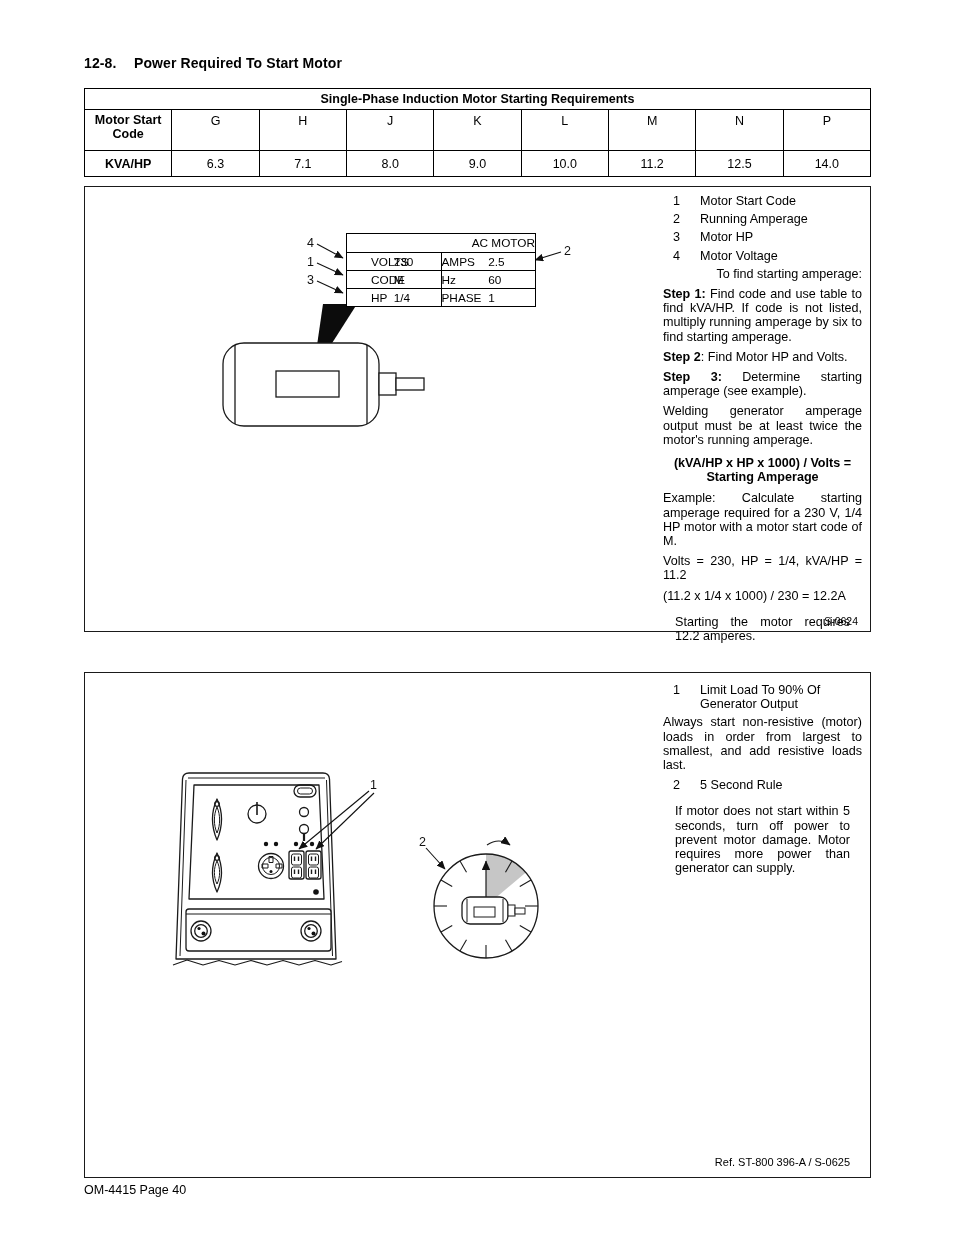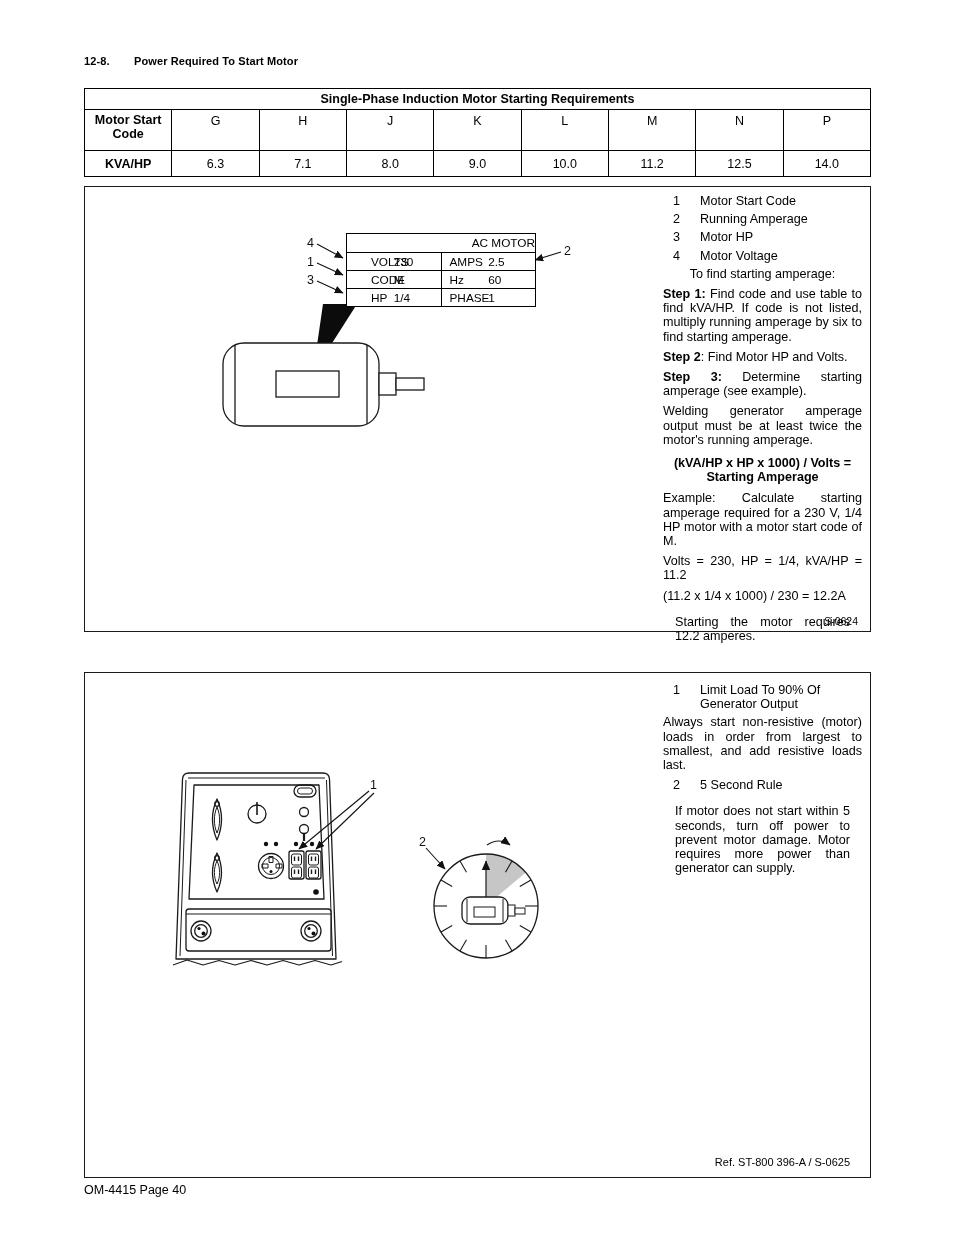--- a/index.html
+++ b/index.html
@@ -1,19 +1,19 @@
 <!DOCTYPE html>
 <html><head>
 <meta charset="utf-8">
 <style>
   html,body{margin:0;padding:0;background:#fff;}
   .page{position:relative;width:954px;height:1235px;background:#fff;overflow:hidden;
         font-family:"Liberation Sans",sans-serif;color:#000;}
   
-  .sec-head{position:absolute;left:84px;display:flex;font-weight:bold;font-size:11px;letter-spacing:.1px;}
+  .sec-head{position:absolute;left:84px;display:flex;font-weight:bold;font-size:14px;letter-spacing:.1px;}
   .sec-head .h-num{width:50px;}
   #head1{top:55px;}
   #head2{top:645px;}
   
   .req-table{position:absolute;left:84px;top:88px;width:787px;border-collapse:collapse;table-layout:fixed;}
   .req-table td{border:1.5px solid #000;font-size:12.5px;text-align:center;padding:0;}
   .req-table .t-title{height:20px;font-weight:bold;}
   .req-table .hdr td{height:36px;vertical-align:top;padding-top:4px;}
   .req-table .hdr td:first-child{font-weight:bold;line-height:14px;padding-top:3px;}
   .req-table .dat td{height:25px;vertical-align:middle;}
@@ -23,33 +23,33 @@
   #fig1{top:186px;height:446px;}
   #fig2{top:672px;height:506px;}
   .figart{position:absolute;left:0;top:0;}
   
   .fig-text{position:absolute;left:578px;top:7px;width:199px;font-size:12.6px;line-height:14.2px;text-align:justify;}
   #fig2 .fig-text{top:10px;}
   .fp{margin:0 0 6px 0;}
   .fp-last{margin:12px;}
   .fl-item{position:relative;padding-left:37px;margin-bottom:4px;text-align:left;}
   .fl-num{position:absolute;left:10px;top:0;}
-  .intro{text-align:center;}
+  .intro{text-align:right;}
   .formula{font-weight:bold;text-align:center;margin:9px 0 7px 0;}
   .s-num{position:absolute;right:12px;bottom:4px;font-size:10.5px;}
   .ref-num{position:absolute;right:20px;bottom:9px;font-size:11px;}
   
   .nameplate{position:absolute;left:261px;top:46px;width:190px;border-collapse:collapse;table-layout:fixed;
              font-size:11.8px;background:#fff;}
   .nameplate td{padding:0;height:17px;border:0;}
   .nameplate .np-title td{border:1.2px solid #000;text-align:right;height:18px;}
   .nameplate .np-row td{border-top:1.2px solid #000;border-bottom:1.2px solid #000;}
   .nameplate .np-row td:first-child{border-left:1.2px solid #000;padding-left:24px;}
   .nameplate .np-row td:nth-child(2){border-right:1.2px solid #000;}
-  .nameplate .np-row td:nth-child(3){padding-left:8px;}
+  .nameplate .np-row td:nth-child(3){}
   .nameplate .np-row td:last-child{border-right:1.2px solid #000;}
   
   .footer{position:absolute;left:84px;top:1183px;font-size:12.5px;}
   svg text{font-family:"Liberation Sans",sans-serif;font-size:12.5px;fill:#111;}
 </style>
 </head>
 <body>
 
 <div class="page">
 

